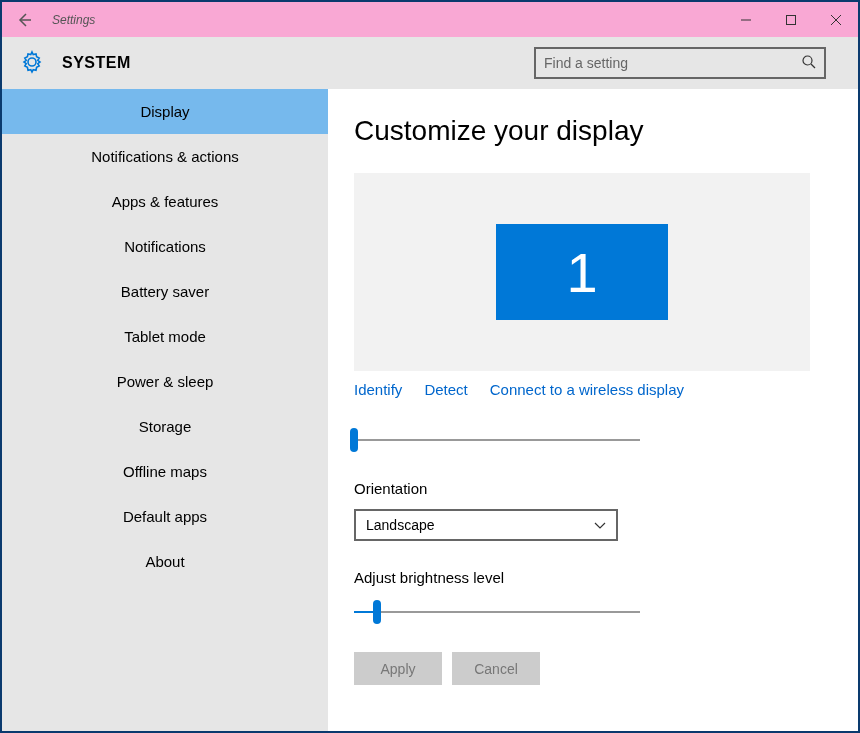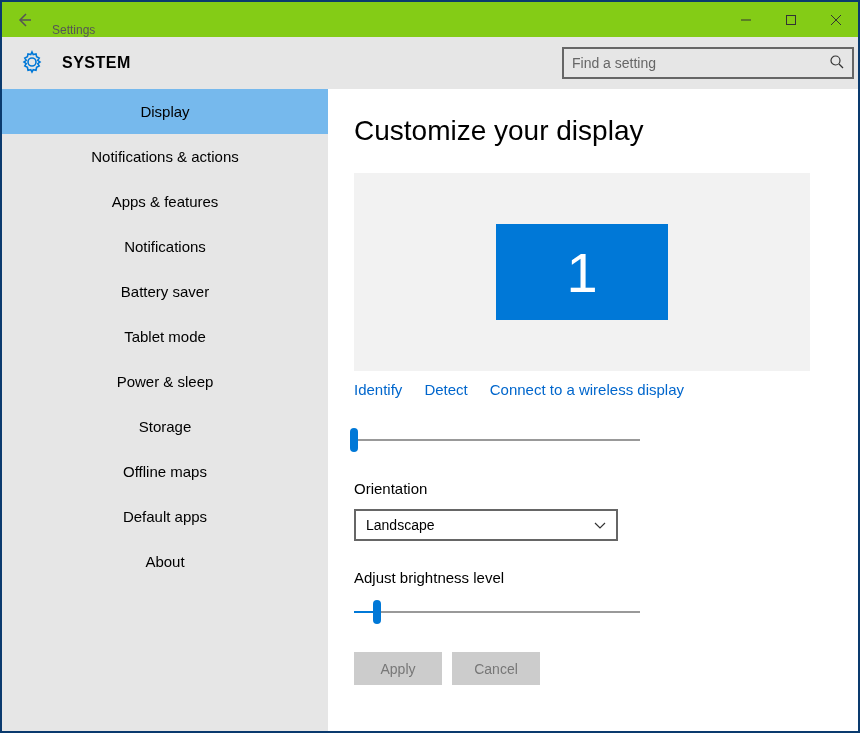--- a/index.html
+++ b/index.html
@@ -8,24 +8,25 @@
     font-size: 14px;
     color: #000;
     background: #fff;
     width: 860px;
     height: 733px;
     overflow: hidden;
     border: 2px solid #0a3a6e;
   }
   .titlebar {
     height: 35px;
-    background: #84cc16;
-    display: flex;
-    align-items: flex-end;
+    background: #f9a8d4;
+    display: flex;
+    align-items: center;
     position: relative;
+    font-style: italic;
   }
   .back-btn {
     width: 44px;
     height: 35px;
     display: flex;
     align-items: center;
     justify-content: center;
     color: #666;
   }
   .titlebar-title {
@@ -46,21 +47,21 @@
     align-items: center;
     justify-content: center;
     color: #333;
   }
   .header {
     height: 52px;
     background: #e6e6e6;
     display: flex;
     align-items: center;
     padding-left: 18px;
-    padding-right: 4px;
+    padding-right: 32px;
   }
   .header-gear {
     color: #0078d7;
     margin-right: 18px;
   }
   .header-title {
     font-size: 16px;
     font-weight: 600;
     letter-spacing: 0.5px;
   }

